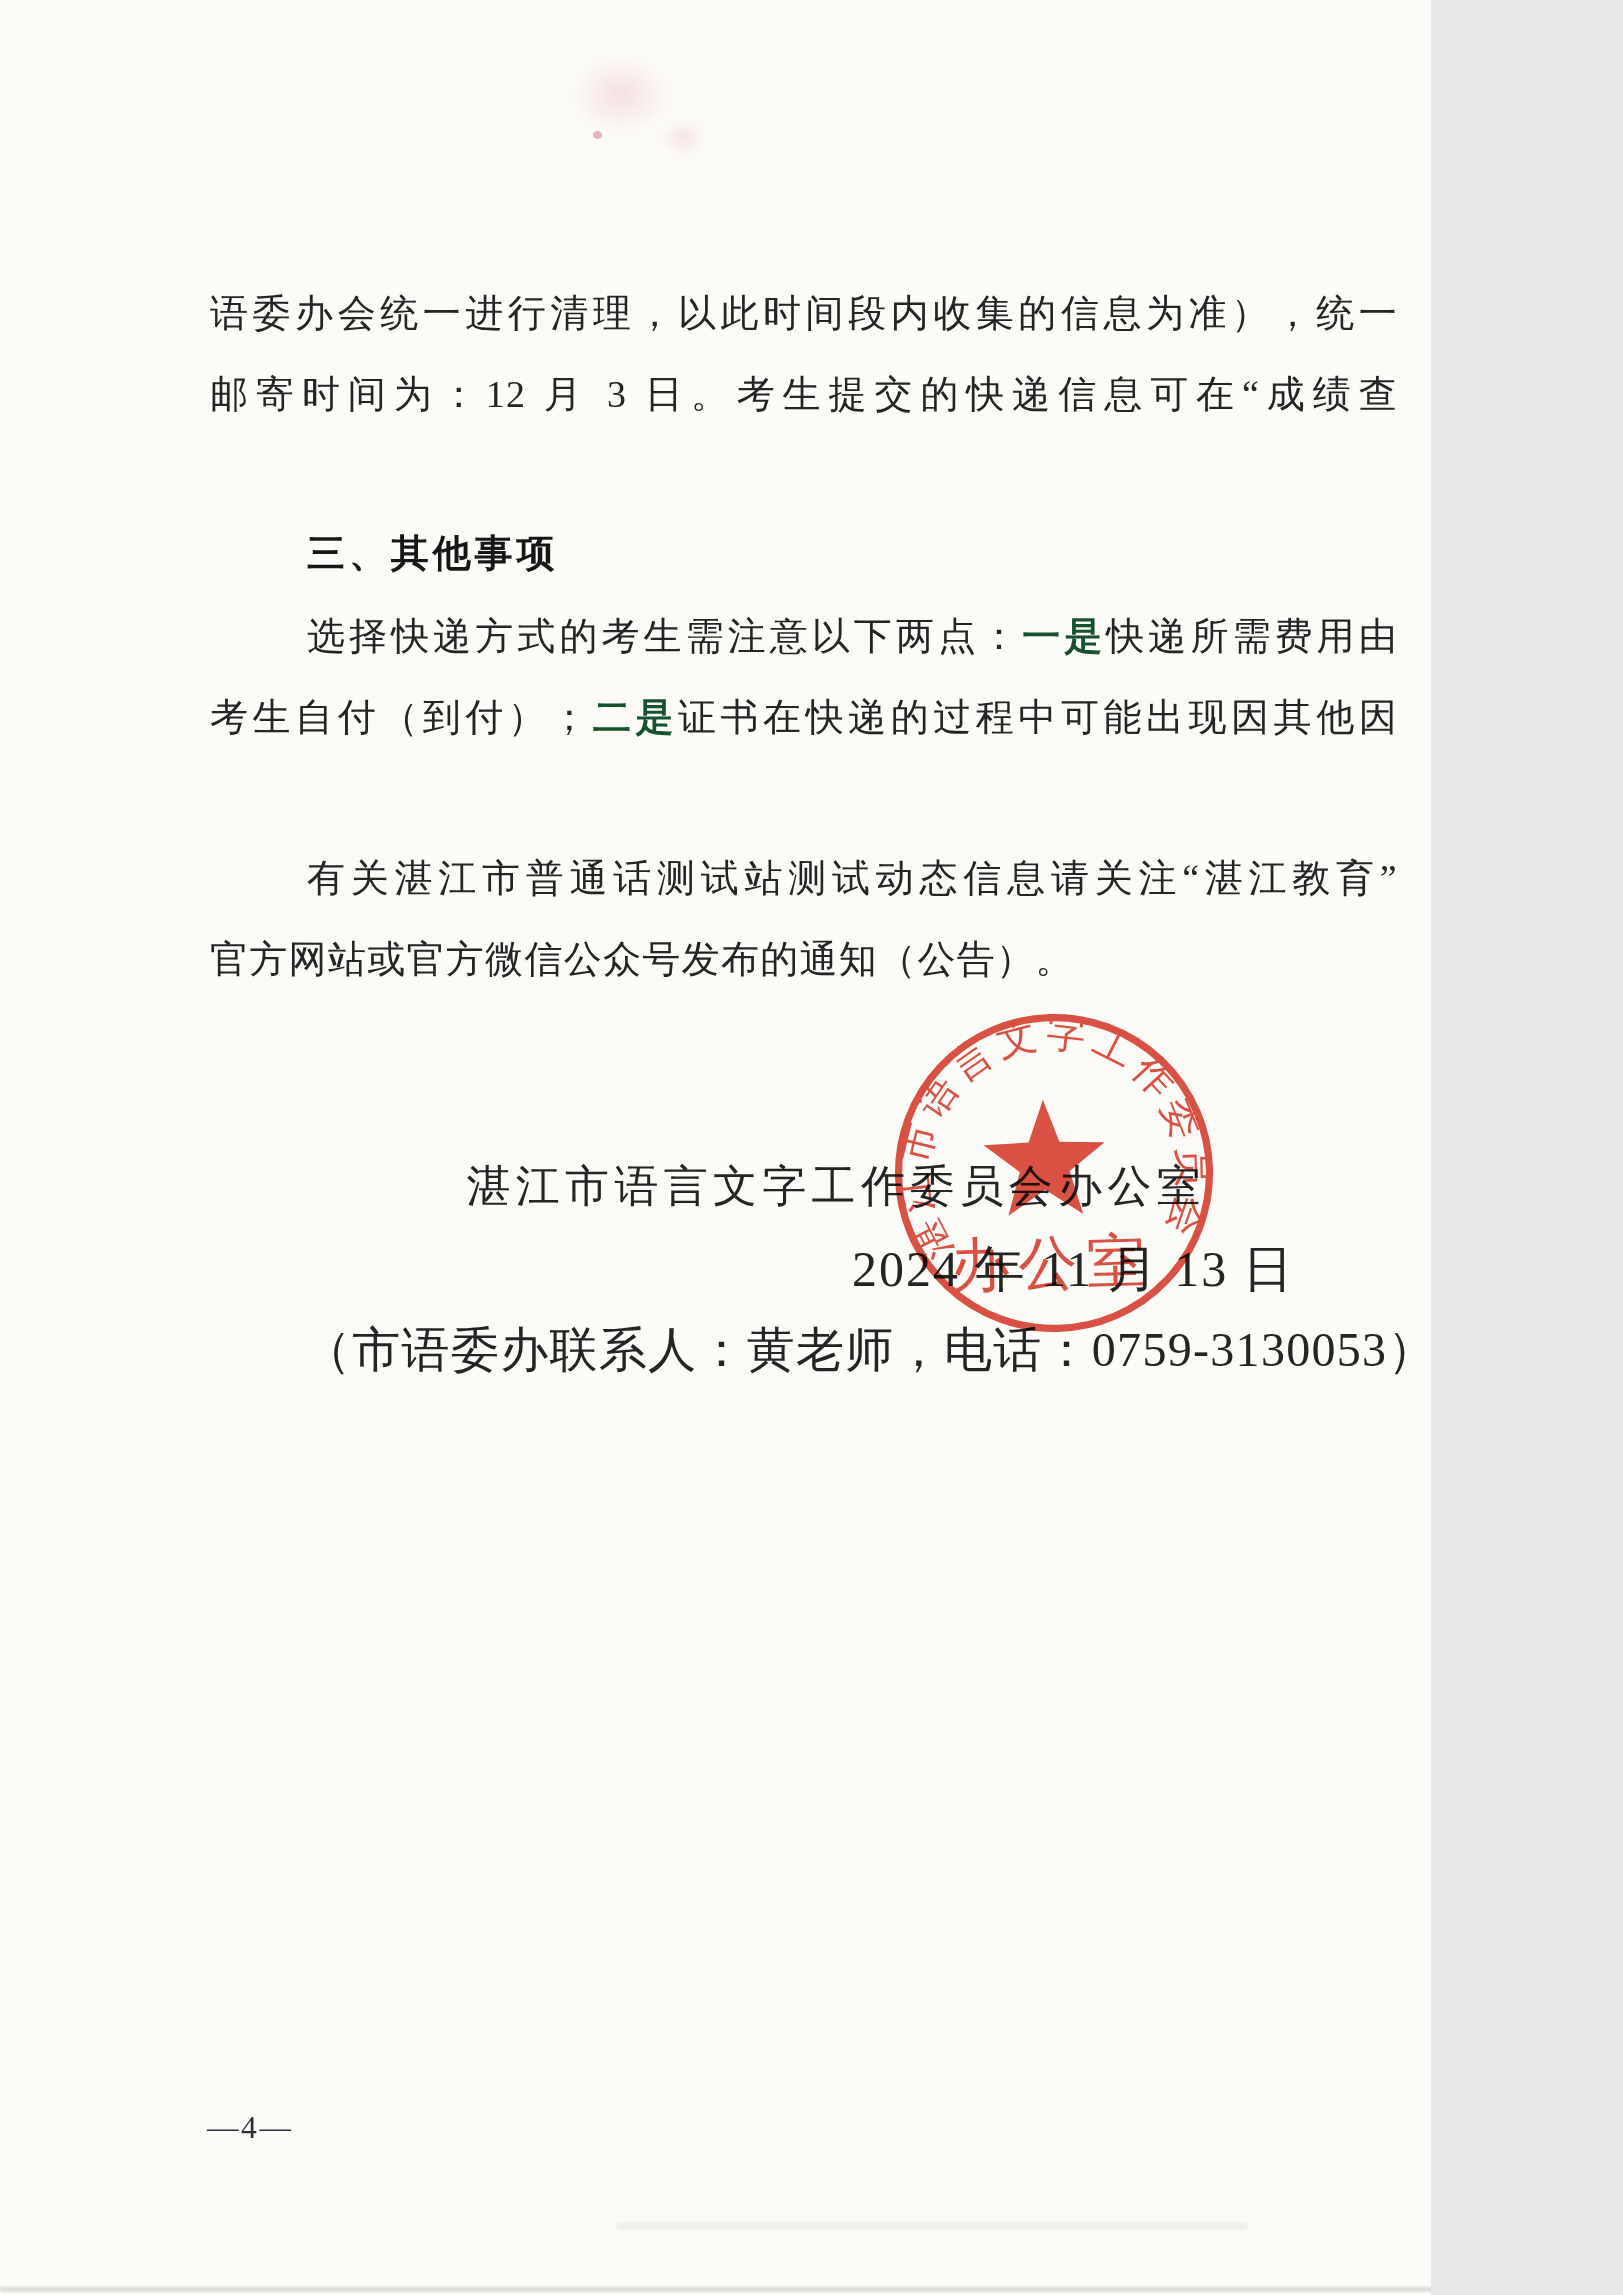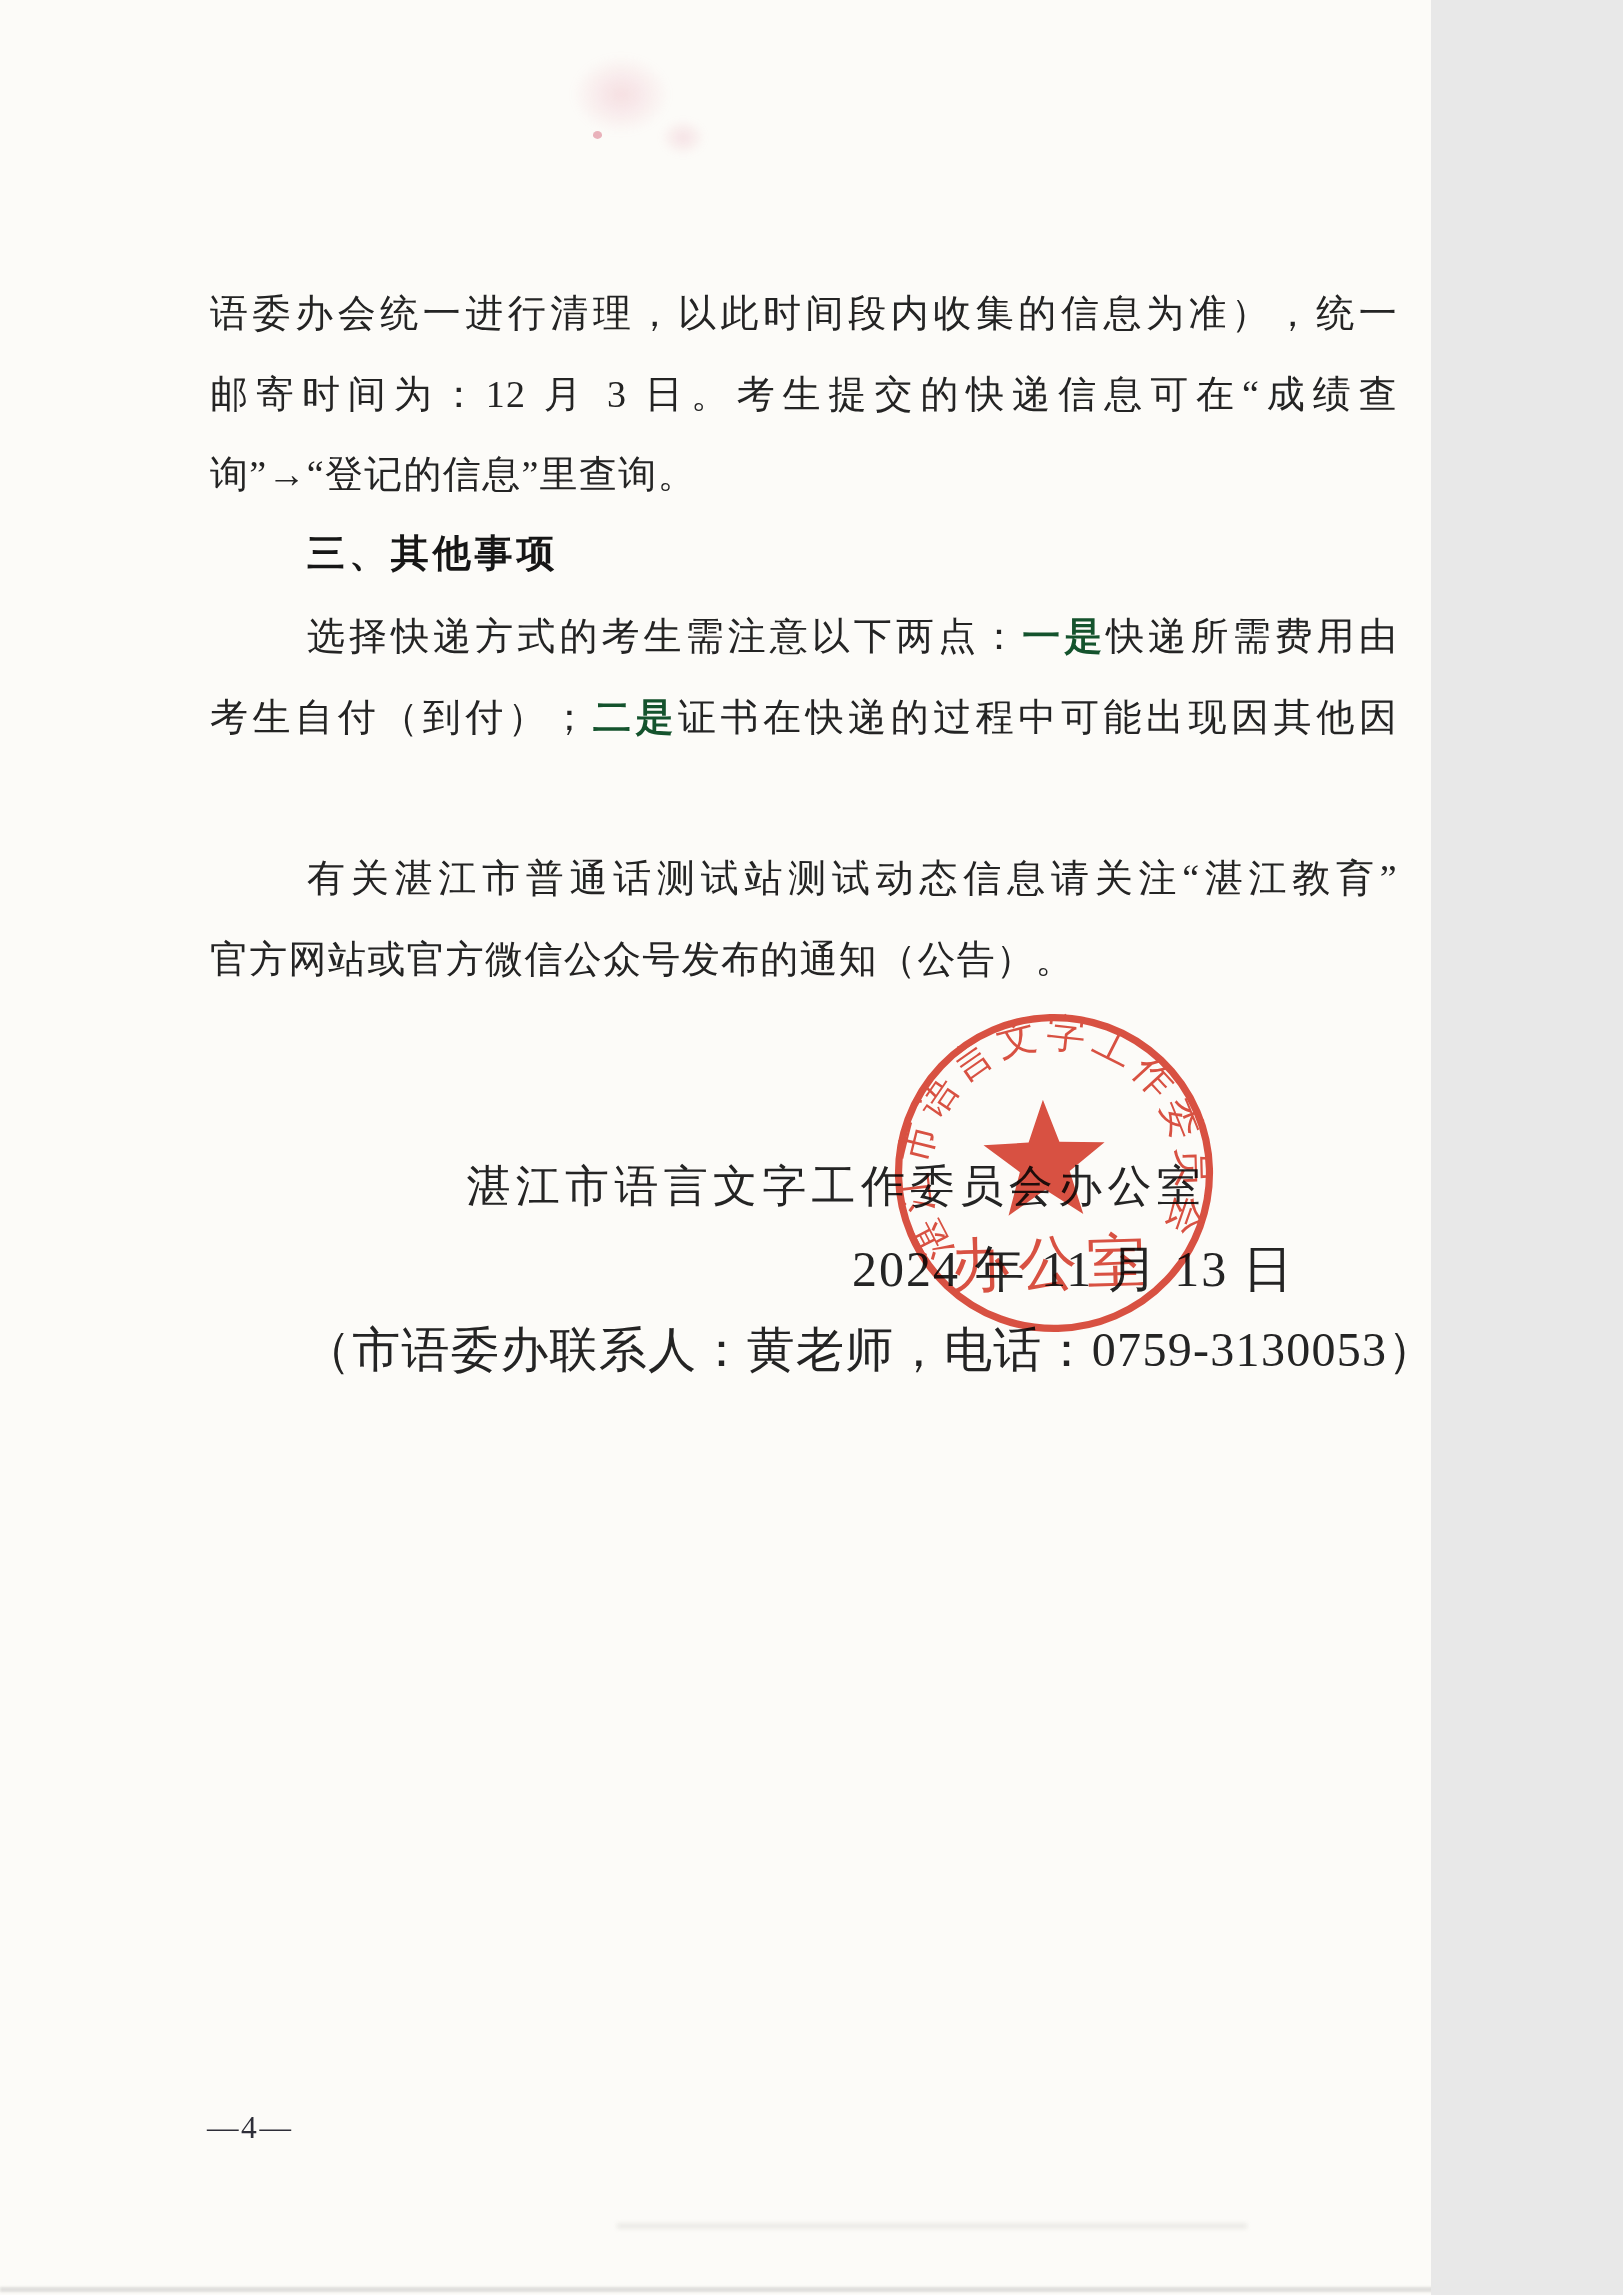--- a/index.html
+++ b/index.html
@@ -78,21 +78,20 @@
   .streak2{left:0;top:2287px;width:1623px;height:5.3px;
     background:rgba(95,95,92,.18);filter:blur(1.3px);}
 </style>
 </head>
 <body>
 
 <div class="page">
 
   <div class="line fill" style="top:289px">语委办会统一进行清理，以此时间段内收集的信息为准），统一</div>
   <div class="line fill" style="top:370px">邮寄时间为：12 月 3 日。考生提交的快递信息可在“成绩查</div>
-  <div class="line" style="top:450px">询”→“登记的信息”里查询。</div>
 
   <div class="line heading indent" style="top:531px">三、其他事项</div>
 
   <div class="line fill indent" style="top:612px">
     <span>选择快递方式的考生需注意以下两点：</span><span class="bold-seg">一是</span><span>快递所需费用由</span>
   </div>
   <div class="line fill" style="top:693px">
     <span>考生自付（到付）；</span><span class="bold-seg">二是</span><span>证书在快递的过程中可能出现因其他因</span>
   </div>
 

